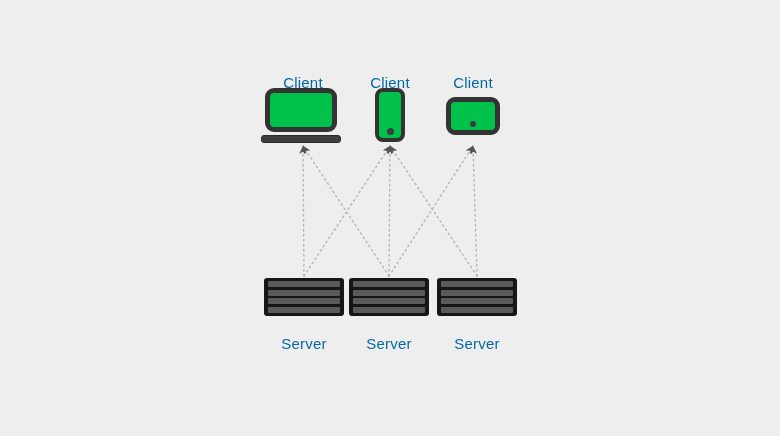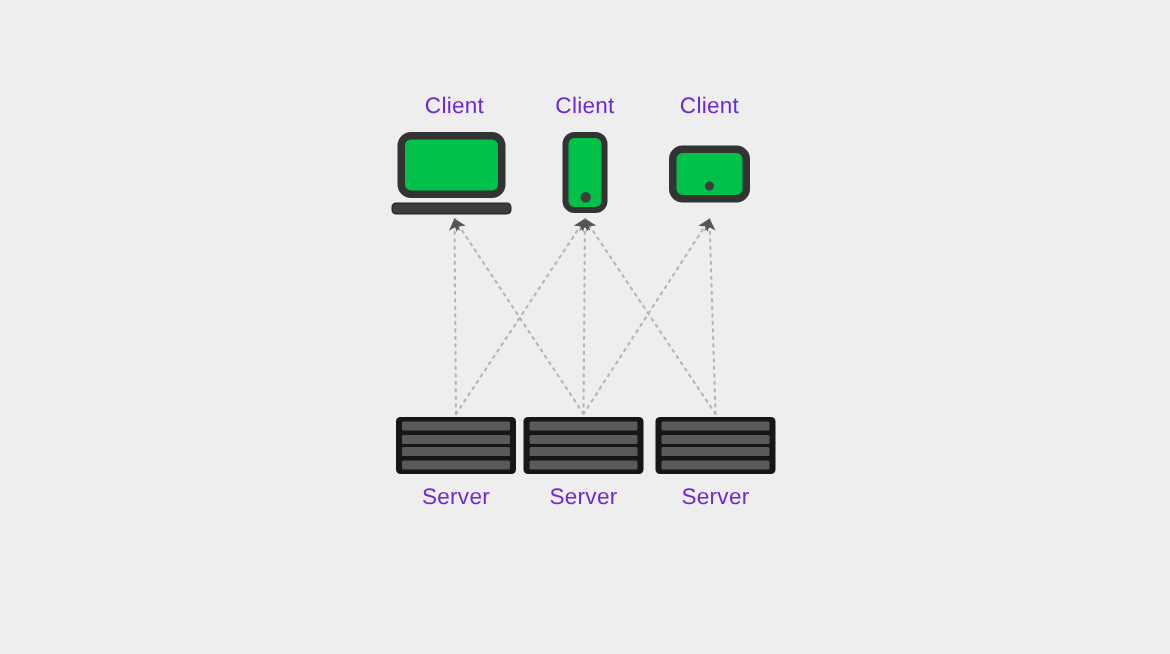--- a/index.html
+++ b/index.html
@@ -22,24 +22,25 @@
     position: absolute;
     left: 0;
     top: 0;
     width: 780px;
     height: 436px;
   }
 
   .label {
     position: absolute;
     font-size: 15px;
-    color: #6d28d9;
+    color: #0369a1;
     letter-spacing: 0.2px;
     white-space: nowrap;
     transform: translateX(-50%);
+    margin-top: 12px;
   }
 
   .node {
     position: absolute;
     transform: translateX(-50%);
   }
 
   
   .laptop-screen {
     width: 72px;

